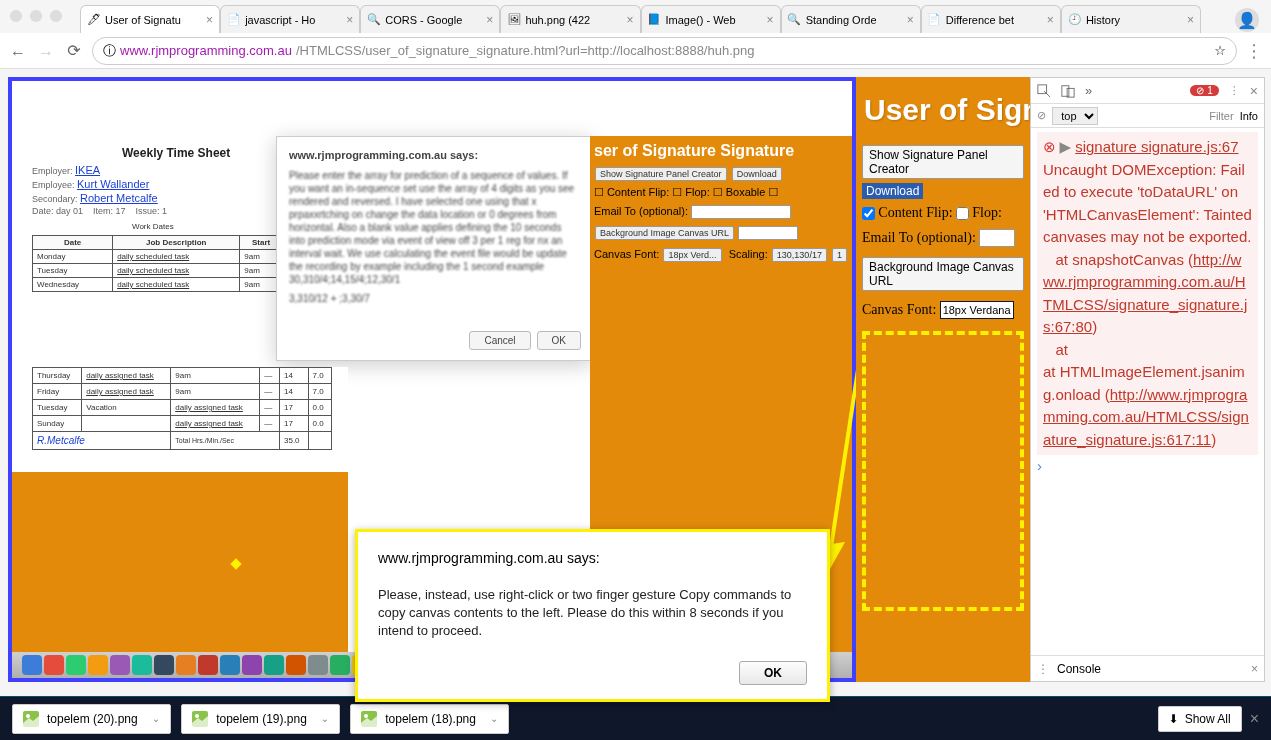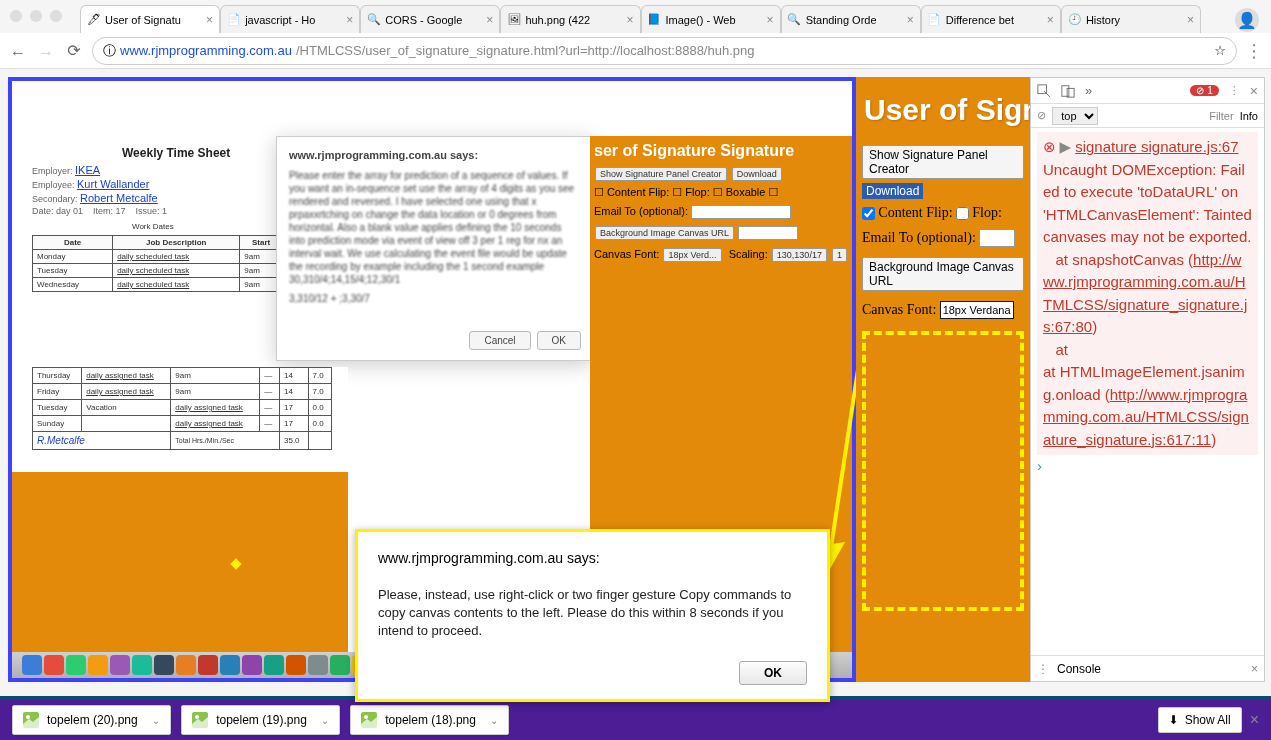--- a/index.html
+++ b/index.html
@@ -14,21 +14,21 @@
 .tab.active { background: #fff; }
 .tab-close { color: #888; margin-left: auto; font-size: 12px; }
 .tab-icon { width: 14px; height: 14px; flex-shrink: 0; }
 .newtab { width: 20px; text-align: center; color: #888; }
 .user-icon { position: absolute; top: 8px; right: 12px; width: 24px; height: 24px; border-radius: 50%; background: #ddd; display: flex; align-items: center; justify-content: center; color: #888; font-size: 16px; }
 
 .addrbar { position: absolute; top: 33px; left: 0; right: 0; height: 36px; background: #fff; border-bottom: 1px solid #ddd; display: flex; align-items: center; padding: 0 8px; gap: 8px; }
 .nav-btn { width: 20px; height: 20px; color: #666; display: flex; align-items: center; justify-content: center; font-size: 16px; }
 .url-box { flex: 1; border: 1px solid #ccc; border-radius: 14px; padding: 4px 10px; font-size: 13px; display: flex; align-items: center; gap: 4px; }
 .url-dim { color: #888; }
-.url-hi { color: #1d4ed8; }
+.url-hi { color: #a21caf; }
 .menu-dots { color: #888; font-size: 18px; }
 
 
 .content { position: absolute; top: 69px; left: 0; right: 0; bottom: 44px; }
 
 
 .left-panel { position: absolute; left: 8px; top: 8px; width: 848px; height: 605px; border: 4px solid #4040ff; background: #fff; }
 .left-inner-header { height: 55px; background: #f0f0f0; position: relative; }
 .left-traffic { position: absolute; top: 6px; left: 10px; display: flex; gap: 6px; }
 .tl { width: 10px; height: 10px; border-radius: 50%; }
@@ -101,21 +101,21 @@
 .dt-sel { border: 1px solid #ccc; padding: 1px 4px; font-size: 11px; }
 .dt-console { flex: 1; padding: 4px 6px; font-family: Menlo, Consolas, monospace; font-size: 15px; color: #333; overflow: hidden; }
 .err-block { background: #fdf0f0; color: #c0392b; padding: 4px 6px; line-height: 1.5; word-break: break-all; }
 .err-block a { color: #c0392b; text-decoration: underline; }
 .err-ico { color: #d63b3b; margin-right: 4px; }
 .err-tri { color: #888; margin-right: 4px; }
 .dt-bottom { height: 26px; border-top: 1px solid #ddd; display: flex; align-items: center; padding: 0 6px; gap: 8px; font-size: 12px; }
 .dt-bottom .xx { margin-left: auto; color: #888; }
 
 
-.dlbar { position: absolute; left: 0; right: 0; bottom: 0; height: 44px; background: #4c1d95; border-top: 4px solid #0c4a6e; display: flex; align-items: center; padding: 0 12px; gap: 10px; font-size: 12px; }
+.dlbar { position: absolute; left: 0; right: 0; bottom: 0; height: 44px; background: #0f172a; border-top: 1px solid #0c4a6e; display: flex; align-items: center; padding: 0 12px; gap: 10px; font-size: 12px; }
 .dl-item { background: #fff; border: 1px solid #ccc; border-radius: 2px; padding: 6px 10px; display: flex; align-items: center; gap: 8px; box-shadow: 0 1px 2px rgba(0,0,0,0.1); }
 .dl-icon { width: 16px; height: 16px; }
 .dl-caret { color: #888; font-size: 10px; margin-left: 6px; }
 .dl-right { margin-left: auto; display: flex; align-items: center; gap: 8px; }
 .showall { background: #fff; border: 1px solid #ccc; border-radius: 2px; padding: 5px 10px; display: flex; align-items: center; gap: 6px; }
 .dl-close { color: #888; font-size: 16px; }
 </style>
 </head>
 <body>
 

